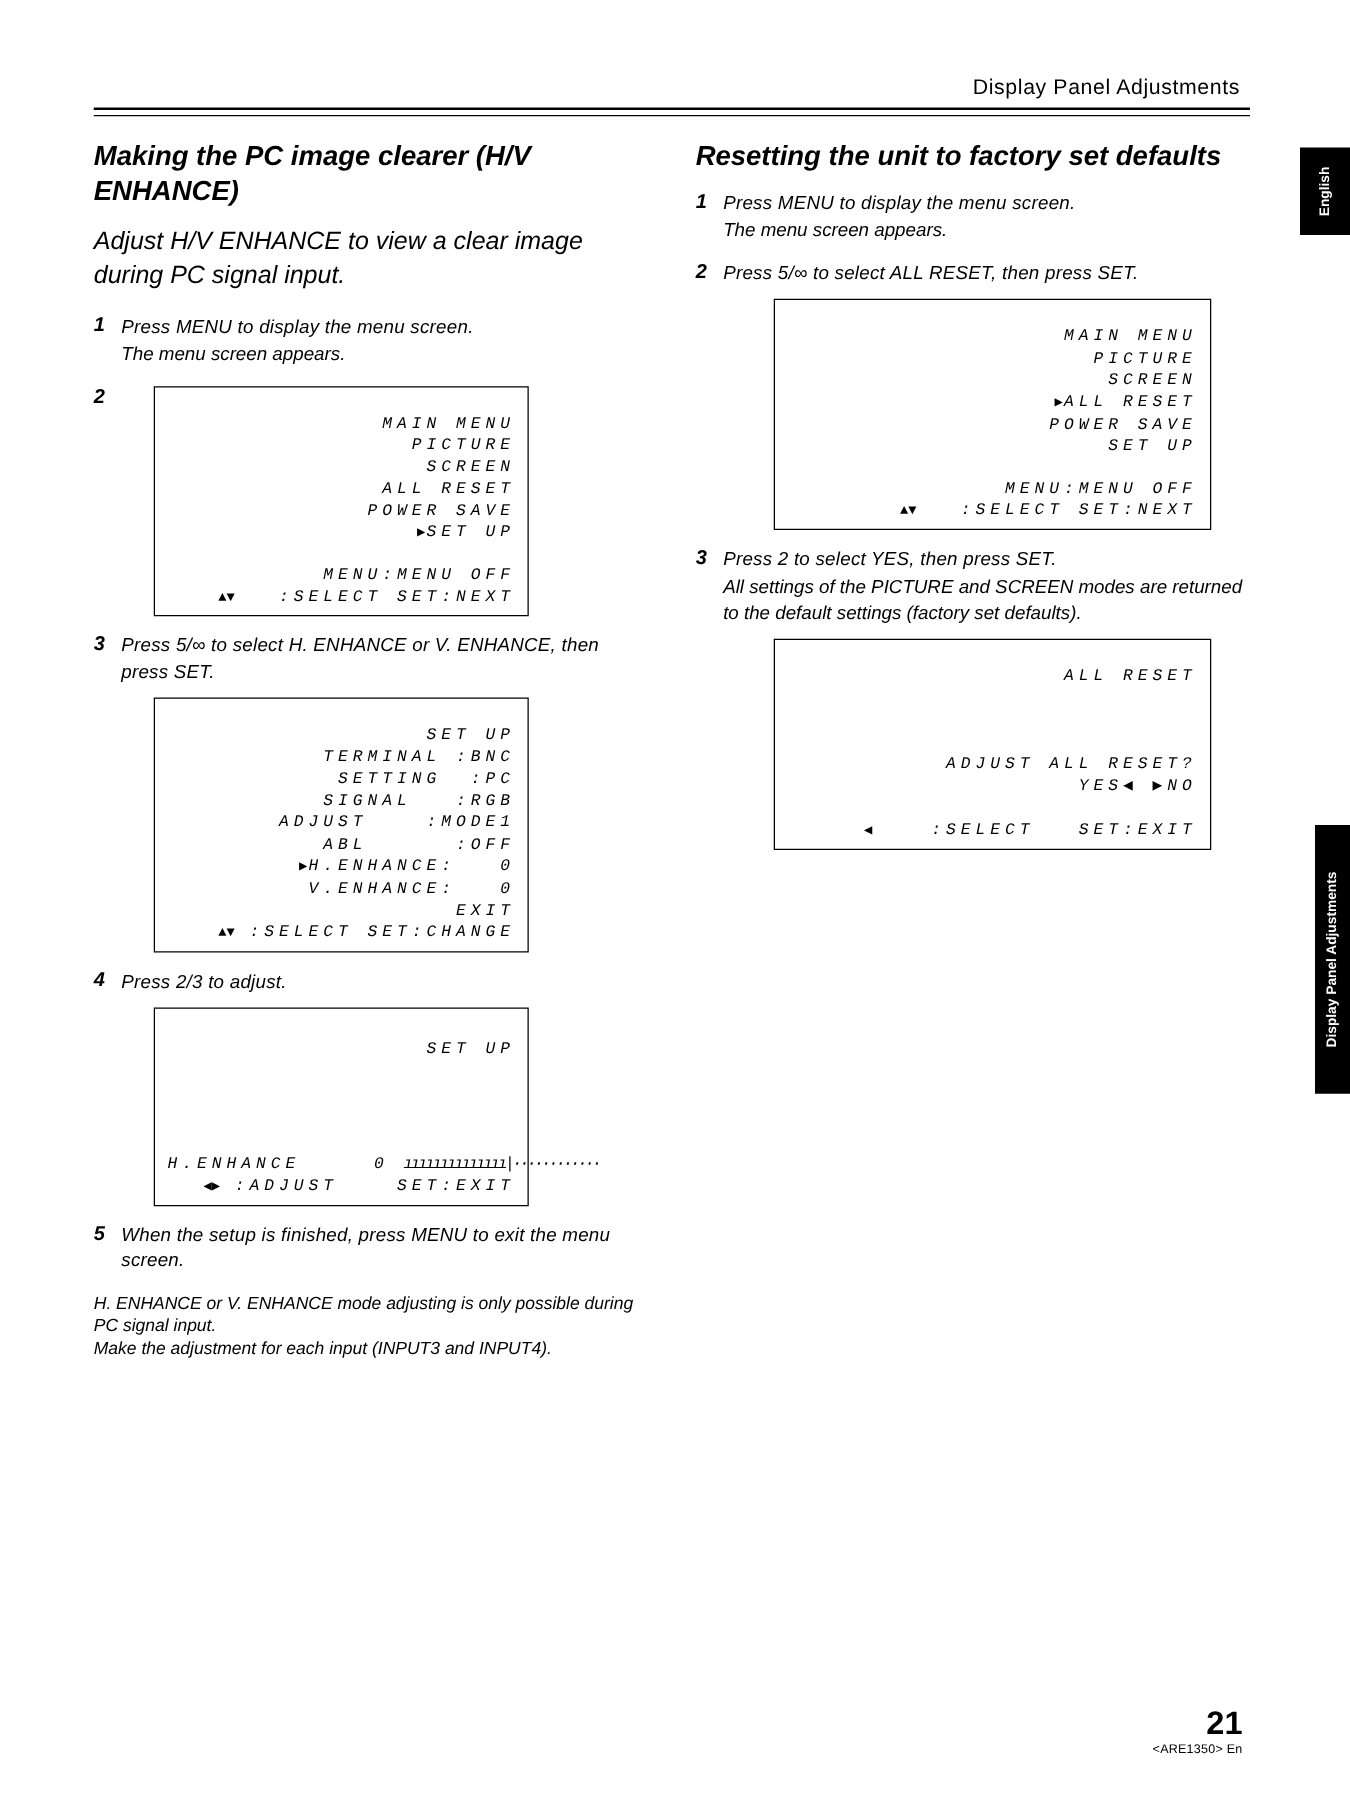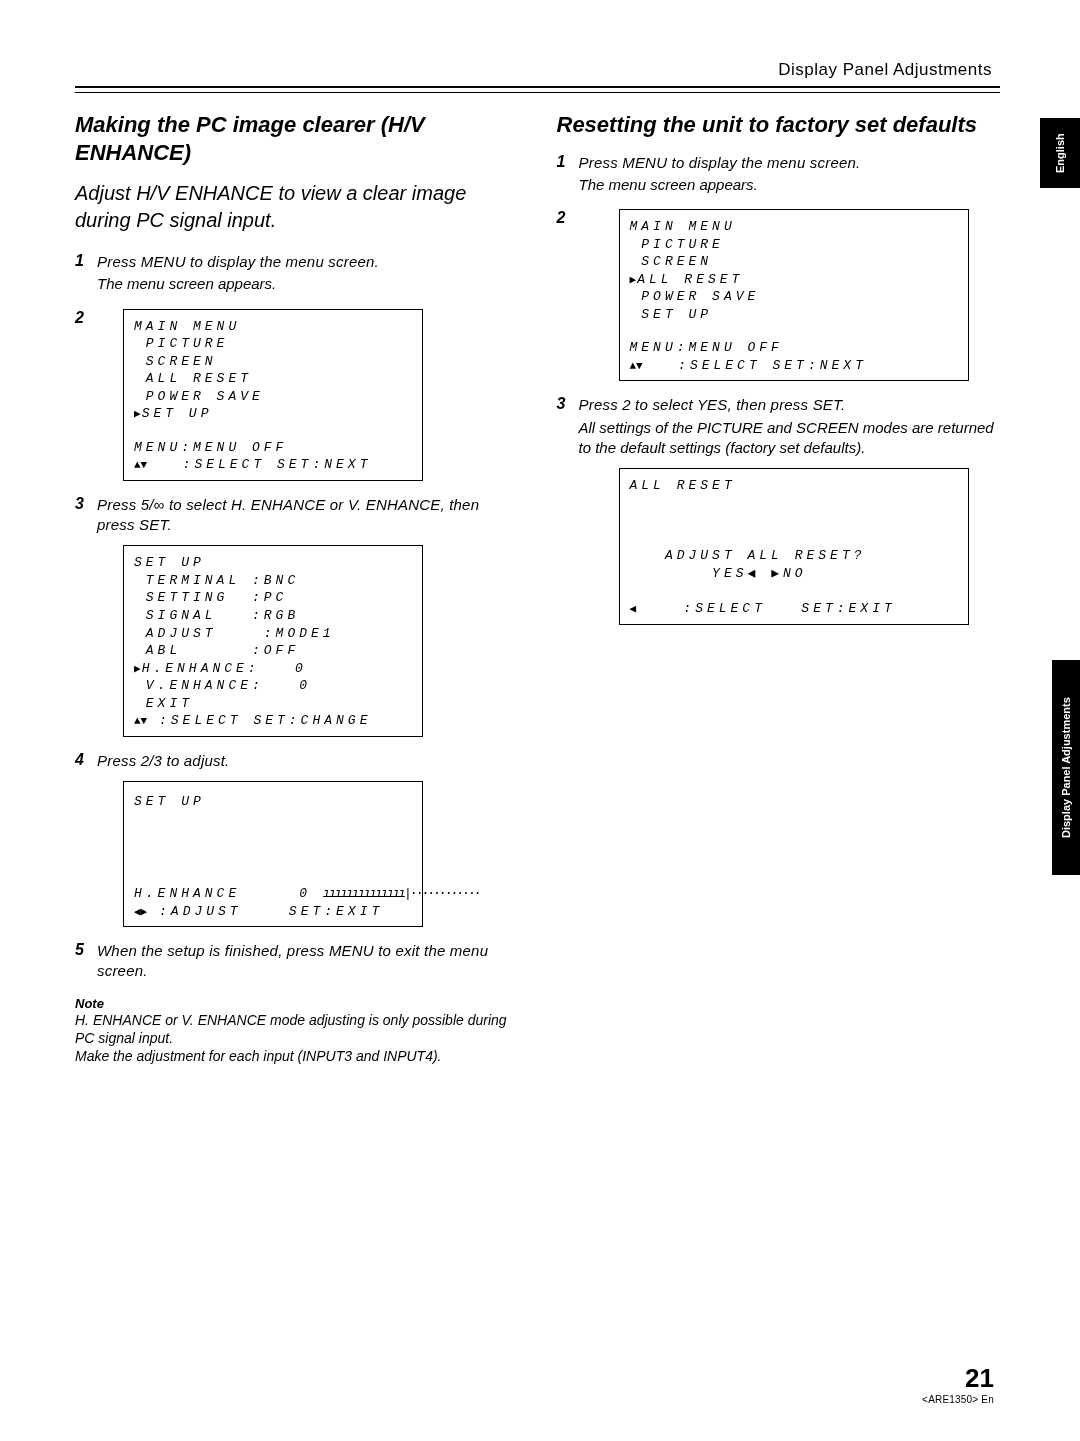--- a/index.html
+++ b/index.html
@@ -41,27 +41,28 @@
   ol.steps > li { position: relative; padding-left: 22px; margin-bottom: 14px; }
   ol.steps > li .num {
     position: absolute; left: 0; top: 0;
     font-weight: bold; font-size: 16px;
   }
   .step-main { font-size: 15px; line-height: 1.35; letter-spacing: 0.2px; }
   .step-sub { font-size: 15px; line-height: 1.35; margin-top: 2px; }
   .osd {
     border: 1.2px solid #000;
     margin: 10px 0 14px 26px;
-    padding: 8px 10px 6px 10px;
+    padding: 20px 10px 6px 10px;
     width: 300px;
     font-family: "Courier New", monospace;
     font-size: 13px;
     letter-spacing: 4px;
     line-height: 1.35;
     white-space: pre;
+    text-align: right;
   }
   .osd .arrow-row::before { content: "▶"; margin-right: 1px; letter-spacing: 0; font-size: 11px; }
   .osd-foot { margin-top: 16px; }
   .note-h { font-weight: bold; font-size: 13px; margin-top: 6px; }
   .note-body { font-size: 14px; line-height: 1.3; }
   .after { font-size: 15px; line-height: 1.35; margin: 4px 0 14px 22px; }
 
   
   .tab-black {
     position: absolute;
@@ -155,37 +156,37 @@
 <span>H.ENHANCE     0</span> <span style="letter-spacing:-2px">ıııııııııııııı|············</span>
 <span class="ad ad-lr"></span><span> :ADJUST    SET:EXIT</span></div>
         </li>
 
         <li>
           <span class="num">5</span>
           <div class="step-main">When the setup is finished, press MENU to exit the menu screen.</div>
         </li>
       </ol>
 
-      <div class="note-h">Note</div>
       <div class="note-body">H. ENHANCE or V. ENHANCE mode adjusting is only possible during PC signal input.</div>
       <div class="note-body">Make the adjustment for each input (INPUT3 and INPUT4).</div>
     </div>
 
     <div class="col">
       <h2 class="section-title">Resetting the unit to factory set defaults</h2>
 
       <ol class="steps">
         <li>
           <span class="num">1</span>
           <div class="step-main">Press MENU to display the menu screen.</div>
           <div class="step-sub">The menu screen appears.</div>
         </li>
 
         <li>
           <span class="num">2</span>
+          <div class="step-main">Press 5/∞ to select ALL RESET, then press SET.</div>
           <div class="osd osd-wide"><span>MAIN MENU</span>
 <span> PICTURE</span>
 <span> SCREEN</span>
 <span class="arrow-row">ALL RESET</span>
 <span> POWER SAVE</span>
 <span> SET UP</span>
 <div class="osd-foot"><span>MENU:MENU OFF</span>
 <span class="ad ad-ud"></span><span>   :SELECT SET:NEXT</span></div></div>
         </li>
 

